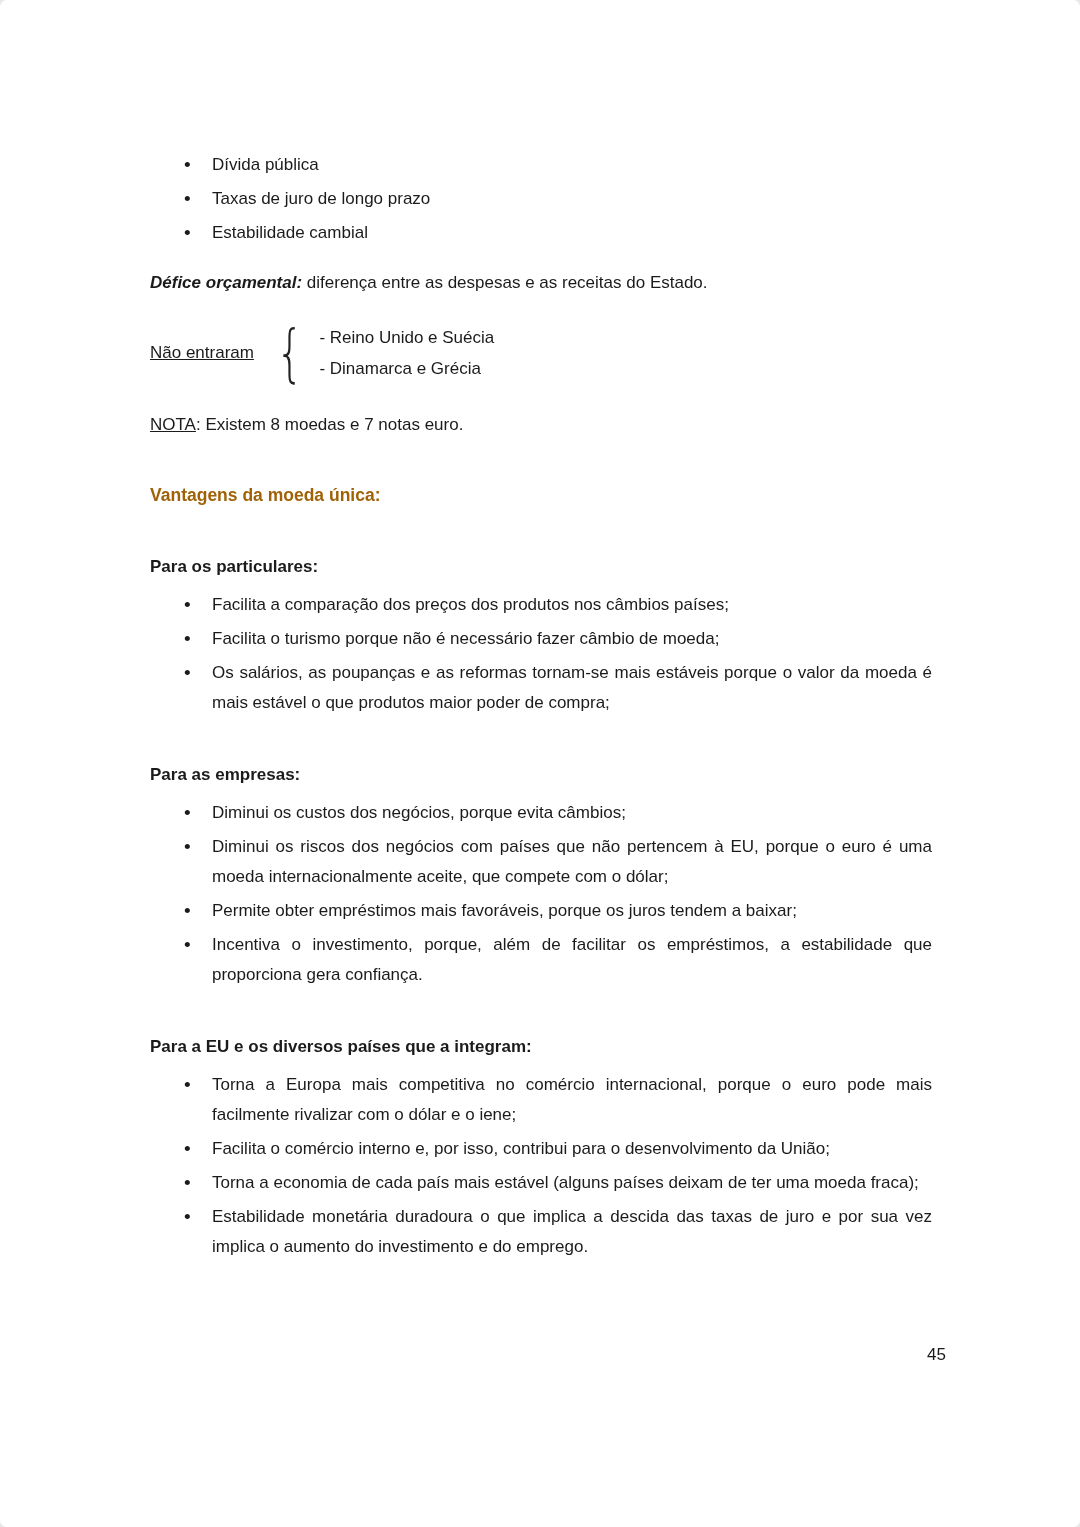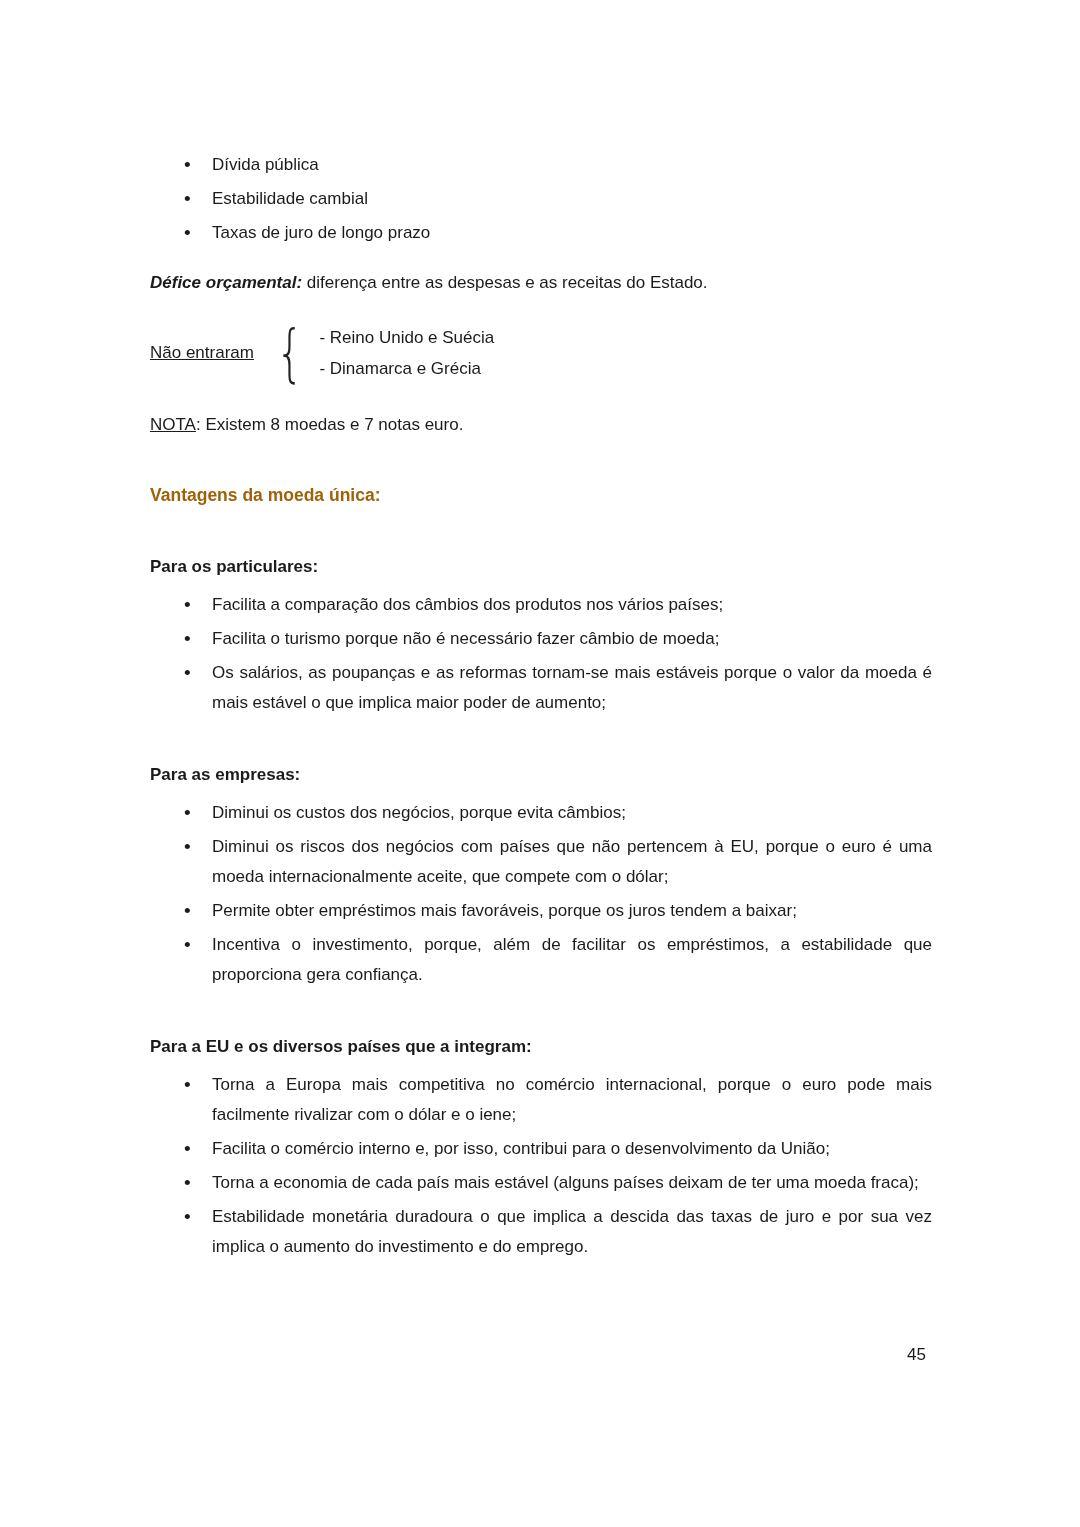--- a/index.html
+++ b/index.html
@@ -72,35 +72,35 @@
     font-weight: bold;
   }
   .section { margin-top: 42px; }
   .section-title {
     font-weight: bold;
     margin: 0 0 8px 0;
   }
   .page-number {
     position: absolute;
     top: 1340px;
-    right: 154px;
+    right: 134px;
     font-size: 17px;
     line-height: 30px;
   }
 </style>
 </head>
 <body>
 
-<div class="page" style="color: rgb(27, 27, 27);">
+<div class="page" style="color: rgb(27, 27, 27); border-radius: 7px;">
   <div class="content">
 
     <ul class="bullets intro">
         <li>Dívida pública</li>
+        <li>Taxas de juro de longo prazo</li>
         <li>Estabilidade cambial</li>
-        <li>Taxas de juro de longo prazo</li>
       </ul>
 
     <p class="para-defice">
       <span class="bold-italic">Défice orçamental:</span><span> diferença entre as despesas e as receitas do Estado.</span>
     </p>
 
     <div class="brace-block">
       <span class="brace-label underline">Não entraram</span>
       <span class="brace-glyph">{</span>
       <ul class="brace-items">
@@ -112,23 +112,23 @@
     <p class="para-nota">
       <span class="underline">NOTA</span><span>: Existem 8 moedas e 7 notas euro.</span>
     </p>
 
     <p class="heading-orange" style="color: #a16207;">Vantagens da moeda única:</p>
 
     <div id="sections">
         <div class="section">
           <p class="section-title">Para os particulares:</p>
           <ul class="bullets">
-            <li>Facilita a comparação dos câmbios  dos produtos nos vários países;</li>
+            <li>Facilita a comparação dos preços  dos produtos nos câmbios países;</li>
             <li>Facilita o turismo porque não é necessário fazer câmbio de moeda;</li>
-            <li>Os salários, as poupanças e as reformas  tornam-se mais estáveis porque o valor da moeda é mais estável o que implica maior poder de aumento;</li>
+            <li>Os salários, as poupanças e as reformas  tornam-se mais estáveis porque o valor da moeda é mais estável o que produtos maior poder de compra;</li>
           </ul>
         </div>
         <div class="section">
           <p class="section-title">Para as empresas:</p>
           <ul class="bullets">
             <li>Diminui os custos dos negócios, porque evita câmbios;</li>
             <li>Diminui os riscos dos negócios com países que não pertencem à EU, porque o euro é uma moeda internacionalmente aceite, que compete com o dólar;</li>
             <li>Permite obter empréstimos mais favoráveis, porque os juros tendem a baixar;</li>
             <li>Incentiva o investimento, porque, além de facilitar os empréstimos, a estabilidade que proporciona gera confiança.</li>
           </ul>

